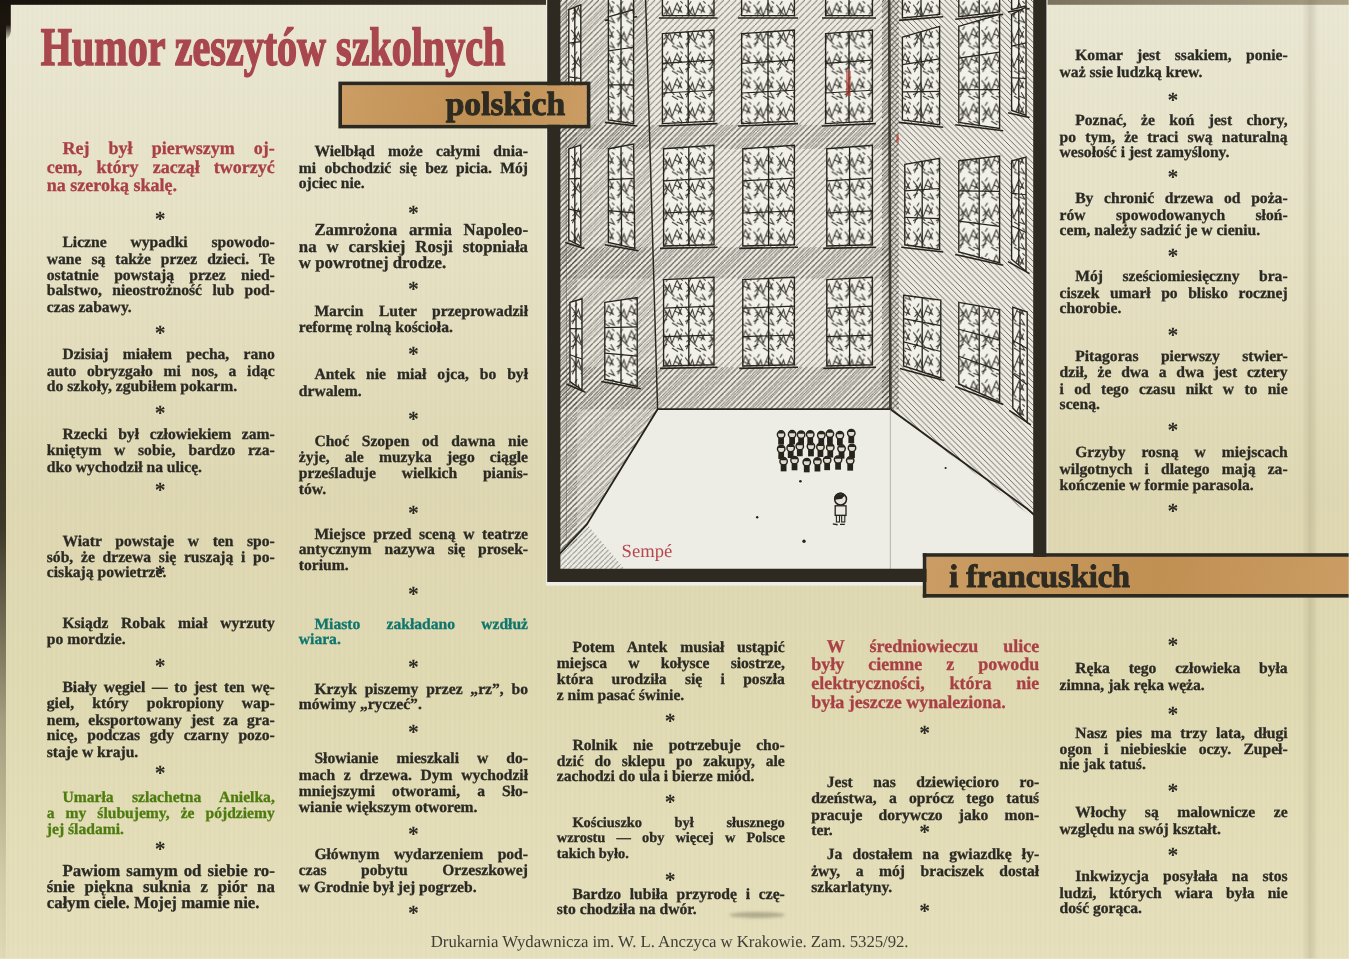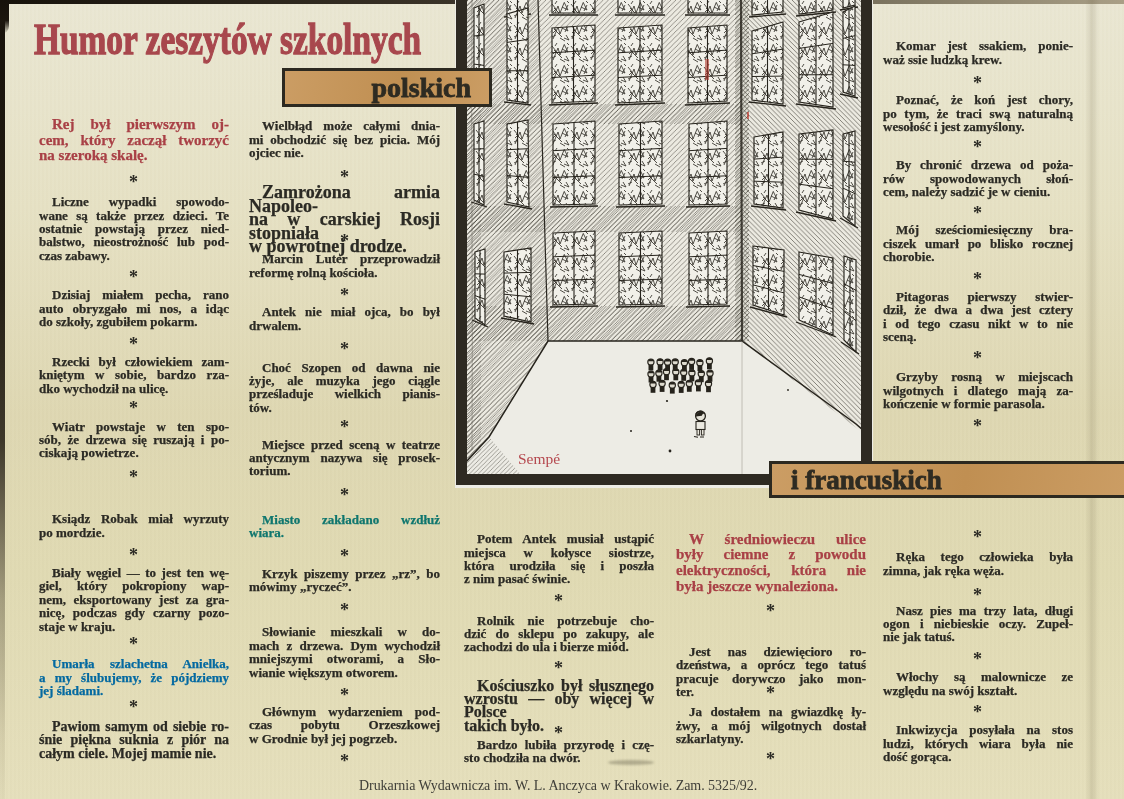--- a/index.html
+++ b/index.html
@@ -352,51 +352,51 @@
 <div class="ln" style="text-indent:13px;">Dzisiaj miałem pecha, rano</div>
 <div class="ln" style="">auto obryzgało mi nos, a idąc</div>
 <div class="ln last" style="">do szkoły, zgubiłem pokarm.</div>
 </div>
 <div class="para" style="left:39px;top:354.7px;width:190px;color:#2b2a24;font-size:13px;line-height:13.4px">
 <div class="ln" style="text-indent:13px;">Rzecki był człowiekiem zam-</div>
 <div class="ln" style="">kniętym w sobie, bardzo rza-</div>
 <div class="ln last" style="">dko wychodził na ulicę.</div>
 </div>
 <div class="para" style="left:39px;top:419.5px;width:190px;color:#2b2a24;font-size:13px;line-height:13.4px">
-<div class="ln" style="text-indent:13px;">Wiatr powstaje w ten spo-</div>
+<div class="ln" style="text-indent:13px;margin-top:24px;">Wiatr powstaje w ten spo-</div>
 <div class="ln" style="">sób, że drzewa się ruszają i po-</div>
 <div class="ln last" style="">ciskają powietrze.</div>
 </div>
 <div class="para" style="left:39px;top:512.1px;width:190px;color:#2b2a24;font-size:13px;line-height:13.4px">
 <div class="ln" style="text-indent:13px;">Ksiądz Robak miał wyrzuty</div>
 <div class="ln last" style="">po mordzie.</div>
 </div>
 <div class="para" style="left:39px;top:565.9px;width:190px;color:#2b2a24;font-size:13px;line-height:13.4px">
 <div class="ln" style="text-indent:13px;">Biały węgiel — to jest ten wę-</div>
 <div class="ln" style="">giel, który pokropiony wap-</div>
 <div class="ln" style="">nem, eksportowany jest za gra-</div>
 <div class="ln" style="">nicę, podczas gdy czarny pozo-</div>
 <div class="ln last" style="">staje w kraju.</div>
 </div>
-<div class="para" style="left:39px;top:657.1px;width:190px;color:#0369a1;font-size:13px;line-height:13.4px">
+<div class="para" style="left:39px;top:657.1px;width:190px;color:#4d7c0f;font-size:13px;line-height:13.4px">
 <div class="ln" style="text-indent:13px;">Umarła szlachetna Anielka,</div>
 <div class="ln" style="">a my ślubujemy, że pójdziemy</div>
 <div class="ln last" style="">jej śladami.</div>
 </div>
 <div class="para" style="left:39px;top:719.9px;width:190px;color:#2b2a24;font-size:14px;line-height:13.4px">
 <div class="ln" style="text-indent:13px;">Pawiom samym od siebie ro-</div>
 <div class="ln" style="">śnie piękna suknia z piór na</div>
 <div class="ln last" style="">całym ciele. Mojej mamie nie.</div>
 </div>
 <div class="para" style="left:249px;top:119.4px;width:191px;color:#2b2a24;font-size:13px;line-height:13.4px">
 <div class="ln" style="text-indent:13px;">Wielbłąd może całymi dnia-</div>
 <div class="ln" style="">mi obchodzić się bez picia. Mój</div>
 <div class="ln last" style="">ojciec nie.</div>
 </div>
-<div class="para" style="left:249px;top:186.3px;width:191px;color:#2b2a24;font-size:18px;line-height:13.4px">
+<div class="para" style="left:249px;top:186.3px;width:191px;color:#2b2a24;font-size:14px;line-height:13.4px">
 <div class="ln" style="text-indent:13px;">Zamrożona armia Napoleo-</div>
 <div class="ln" style="">na w carskiej Rosji stopniała</div>
 <div class="ln last" style="">w powrotnej drodze.</div>
 </div>
 <div class="para" style="left:249px;top:252.1px;width:191px;color:#2b2a24;font-size:13px;line-height:13.4px">
 <div class="ln" style="text-indent:13px;">Marcin Luter przeprowadził</div>
 <div class="ln last" style="">reformę rolną kościoła.</div>
 </div>
 <div class="para" style="left:249px;top:305.2px;width:191px;color:#2b2a24;font-size:13px;line-height:13.4px">
 <div class="ln" style="text-indent:13px;">Antek nie miał ojca, bo był</div>
@@ -484,21 +484,21 @@
 <div class="ln" style="text-indent:13px;">Potem Antek musiał ustąpić</div>
 <div class="ln" style="">miejsca w kołysce siostrze,</div>
 <div class="ln" style="">która urodziła się i poszła</div>
 <div class="ln last" style="">z nim pasać świnie.</div>
 </div>
 <div class="para" style="left:464px;top:613.5px;width:190px;color:#2b2a24;font-size:13px;line-height:13.4px">
 <div class="ln" style="text-indent:13px;">Rolnik nie potrzebuje cho-</div>
 <div class="ln" style="">dzić do sklepu po zakupy, ale</div>
 <div class="ln last" style="">zachodzi do ula i bierze miód.</div>
 </div>
-<div class="para" style="left:464px;top:678.6px;width:190px;color:#2b2a24;font-size:16px;line-height:13.4px">
+<div class="para" style="left:464px;top:678.6px;width:190px;color:#2b2a24;font-size:12px;line-height:13.4px">
 <div class="ln" style="text-indent:13px;">Kościuszko był słusznego</div>
 <div class="ln" style="">wzrostu — oby więcej w Polsce</div>
 <div class="ln last" style="">takich było.</div>
 </div>
 <div class="para" style="left:464px;top:737.6px;width:190px;color:#2b2a24;font-size:13px;line-height:13.4px">
 <div class="ln" style="text-indent:13px;">Bardzo lubiła przyrodę i czę-</div>
 <div class="ln last" style="">sto chodziła na dwór.</div>
 </div>
 <div class="para" style="left:676px;top:531.9px;width:190px;color:#a94046;font-size:15px;line-height:15.6px">
 <div class="ln" style="text-indent:13px;">W średniowieczu ulice</div>
@@ -507,21 +507,21 @@
 <div class="ln last" style="">była jeszcze wynaleziona.</div>
 </div>
 <div class="para" style="left:676px;top:645px;width:190px;color:#2b2a24;font-size:13px;line-height:13.4px">
 <div class="ln" style="text-indent:13px;">Jest nas dziewięcioro ro-</div>
 <div class="ln" style="">dzeństwa, a oprócz tego tatuś</div>
 <div class="ln" style="">pracuje dorywczo jako mon-</div>
 <div class="ln last" style="">ter.</div>
 </div>
 <div class="para" style="left:676px;top:705.2px;width:190px;color:#2b2a24;font-size:13px;line-height:13.4px">
 <div class="ln" style="text-indent:13px;">Ja dostałem na gwiazdkę ły-</div>
-<div class="ln" style="">żwy, a mój wilgotnych dostał</div>
+<div class="ln" style="">żwy, a mój braciszek dostał</div>
 <div class="ln last" style="">szkarlatyny.</div>
 </div>
 <div class="star" style="left:129px;top:173px;color:#2b2a24">*</div>
 <div class="star" style="left:129px;top:268px;color:#2b2a24">*</div>
 <div class="star" style="left:129px;top:335px;color:#2b2a24">*</div>
 <div class="star" style="left:129px;top:399px;color:#2b2a24">*</div>
 <div class="star" style="left:129px;top:468px;color:#2b2a24">*</div>
 <div class="star" style="left:129px;top:546px;color:#2b2a24">*</div>
 <div class="star" style="left:129px;top:635px;color:#2b2a24">*</div>
 <div class="star" style="left:129px;top:698px;color:#2b2a24">*</div>

